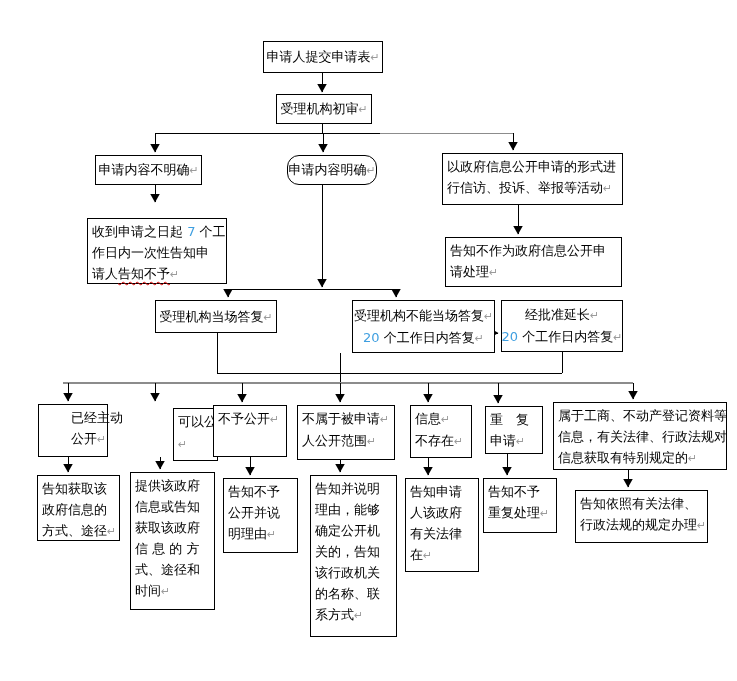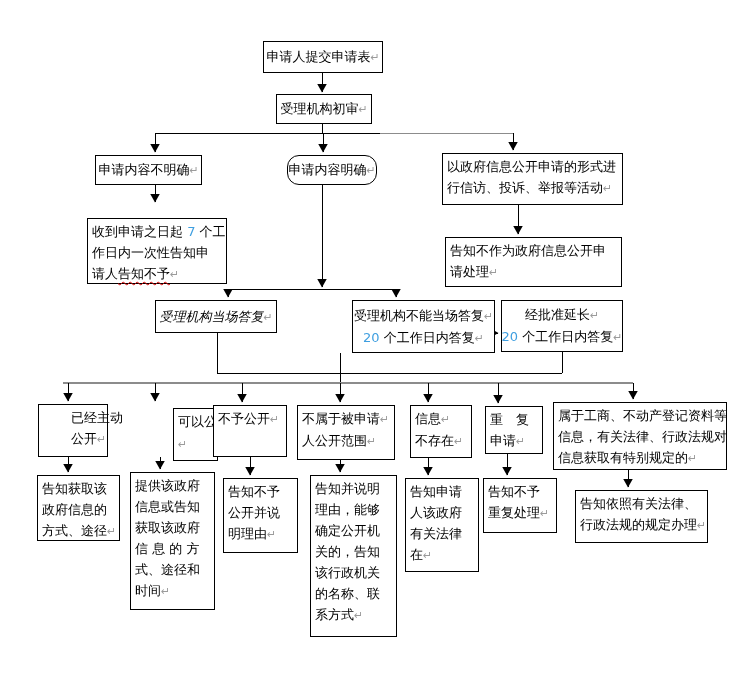--- a/index.html
+++ b/index.html
@@ -94,21 +94,21 @@
       </div>
       <div class="node" style="left: 87px; top: 218px; width: 140px; height: 66px;">
         <div class="ln">收到申请之日起 <span class="num">7</span> 个工</div>
         <div class="ln">作日内一次性告知申</div>
         <div class="ln">请人<span class="wavy">告知不予</span><span class="pilcrow">↵</span></div>
       </div>
       <div class="node" style="left: 445px; top: 237px; width: 177px; height: 50px;">
         <div class="ln">告知不作为政府信息公开申</div>
         <div class="ln">请处理<span class="pilcrow">↵</span></div>
       </div>
-      <div class="node c m" style="left: 155px; top: 300px; width: 122px; height: 33px; font-style: italic;">
+      <div class="node c m" style="left: 155px; top: 300px; width: 122px; height: 33px;">
         <div class="ln">受理机构当场答复<span class="pilcrow">↵</span></div>
       </div>
       <div class="node c m" style="left: 312px; top: 300px; width: 143px; height: 53px; margin-left: 40px;">
         <div class="ln">受理机构不能当场答复<span class="pilcrow">↵</span></div>
         <div class="ln"><span class="num">20</span> 个工作日内答复<span class="pilcrow">↵</span></div>
       </div>
       <div class="node c m" style="left: 501px; top: 300px; width: 122px; height: 52px;">
         <div class="ln">经批准延长<span class="pilcrow">↵</span></div>
         <div class="ln"><span class="num">20</span> 个工作日内答复<span class="pilcrow">↵</span></div>
       </div>

